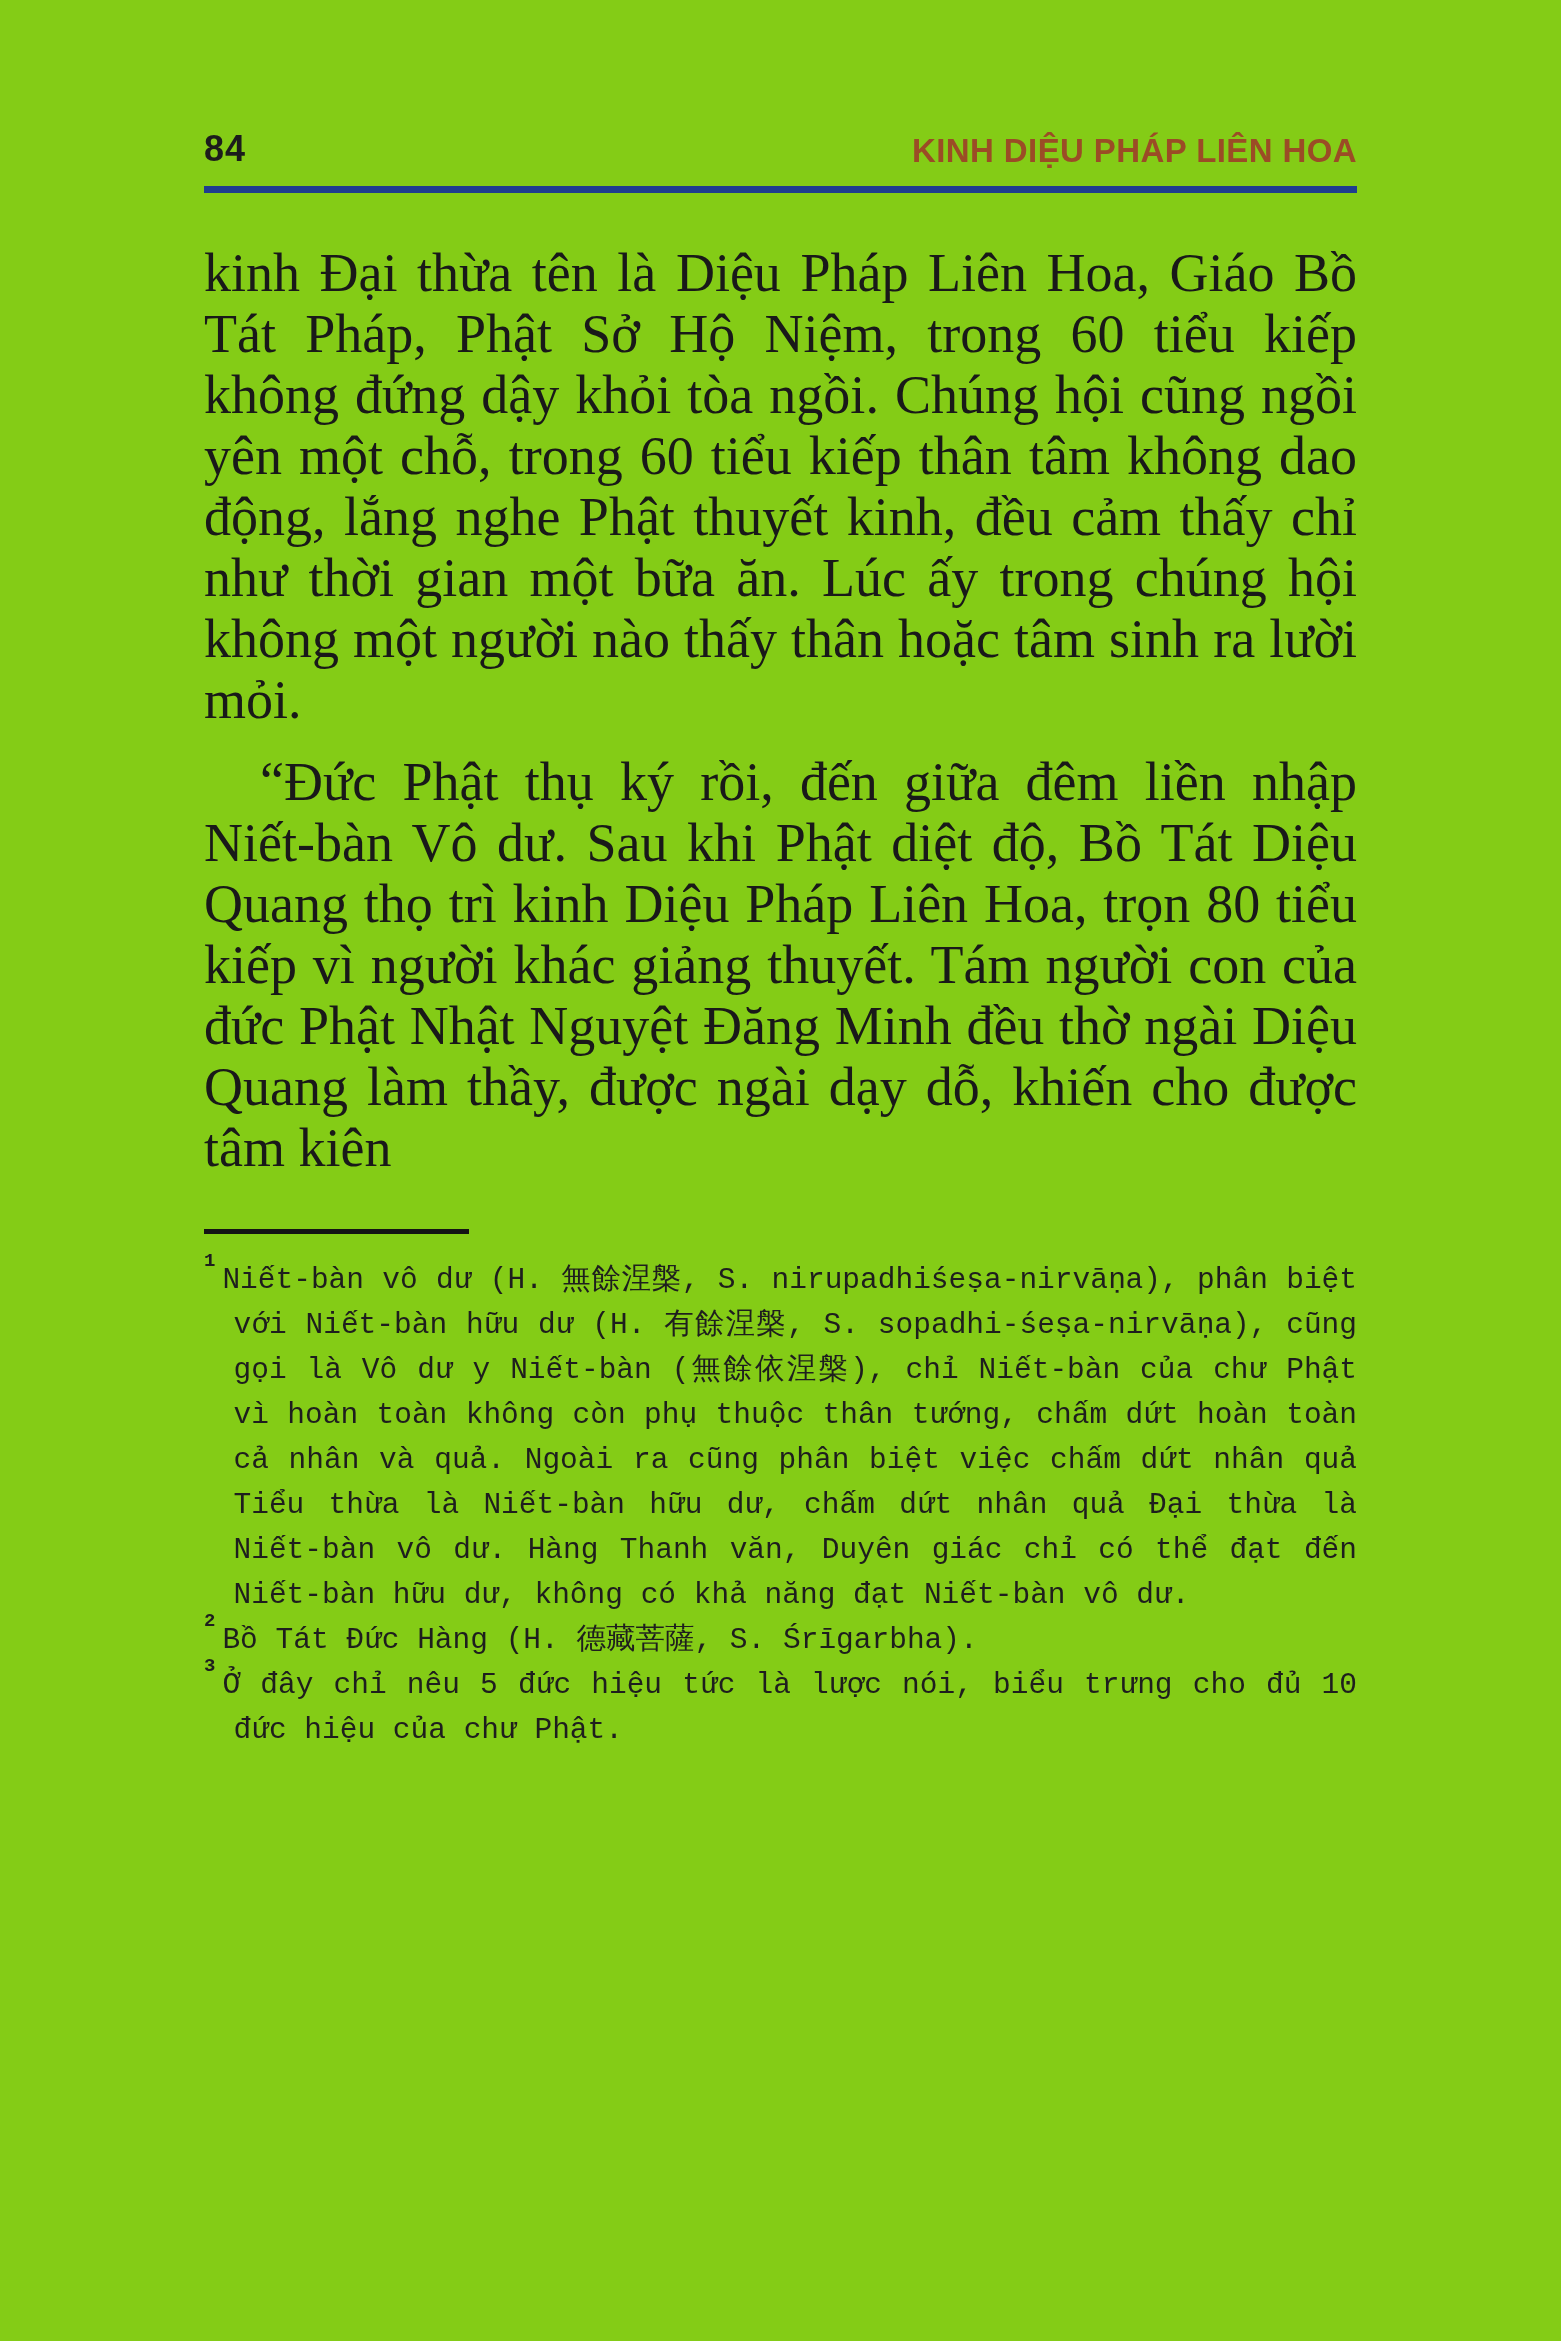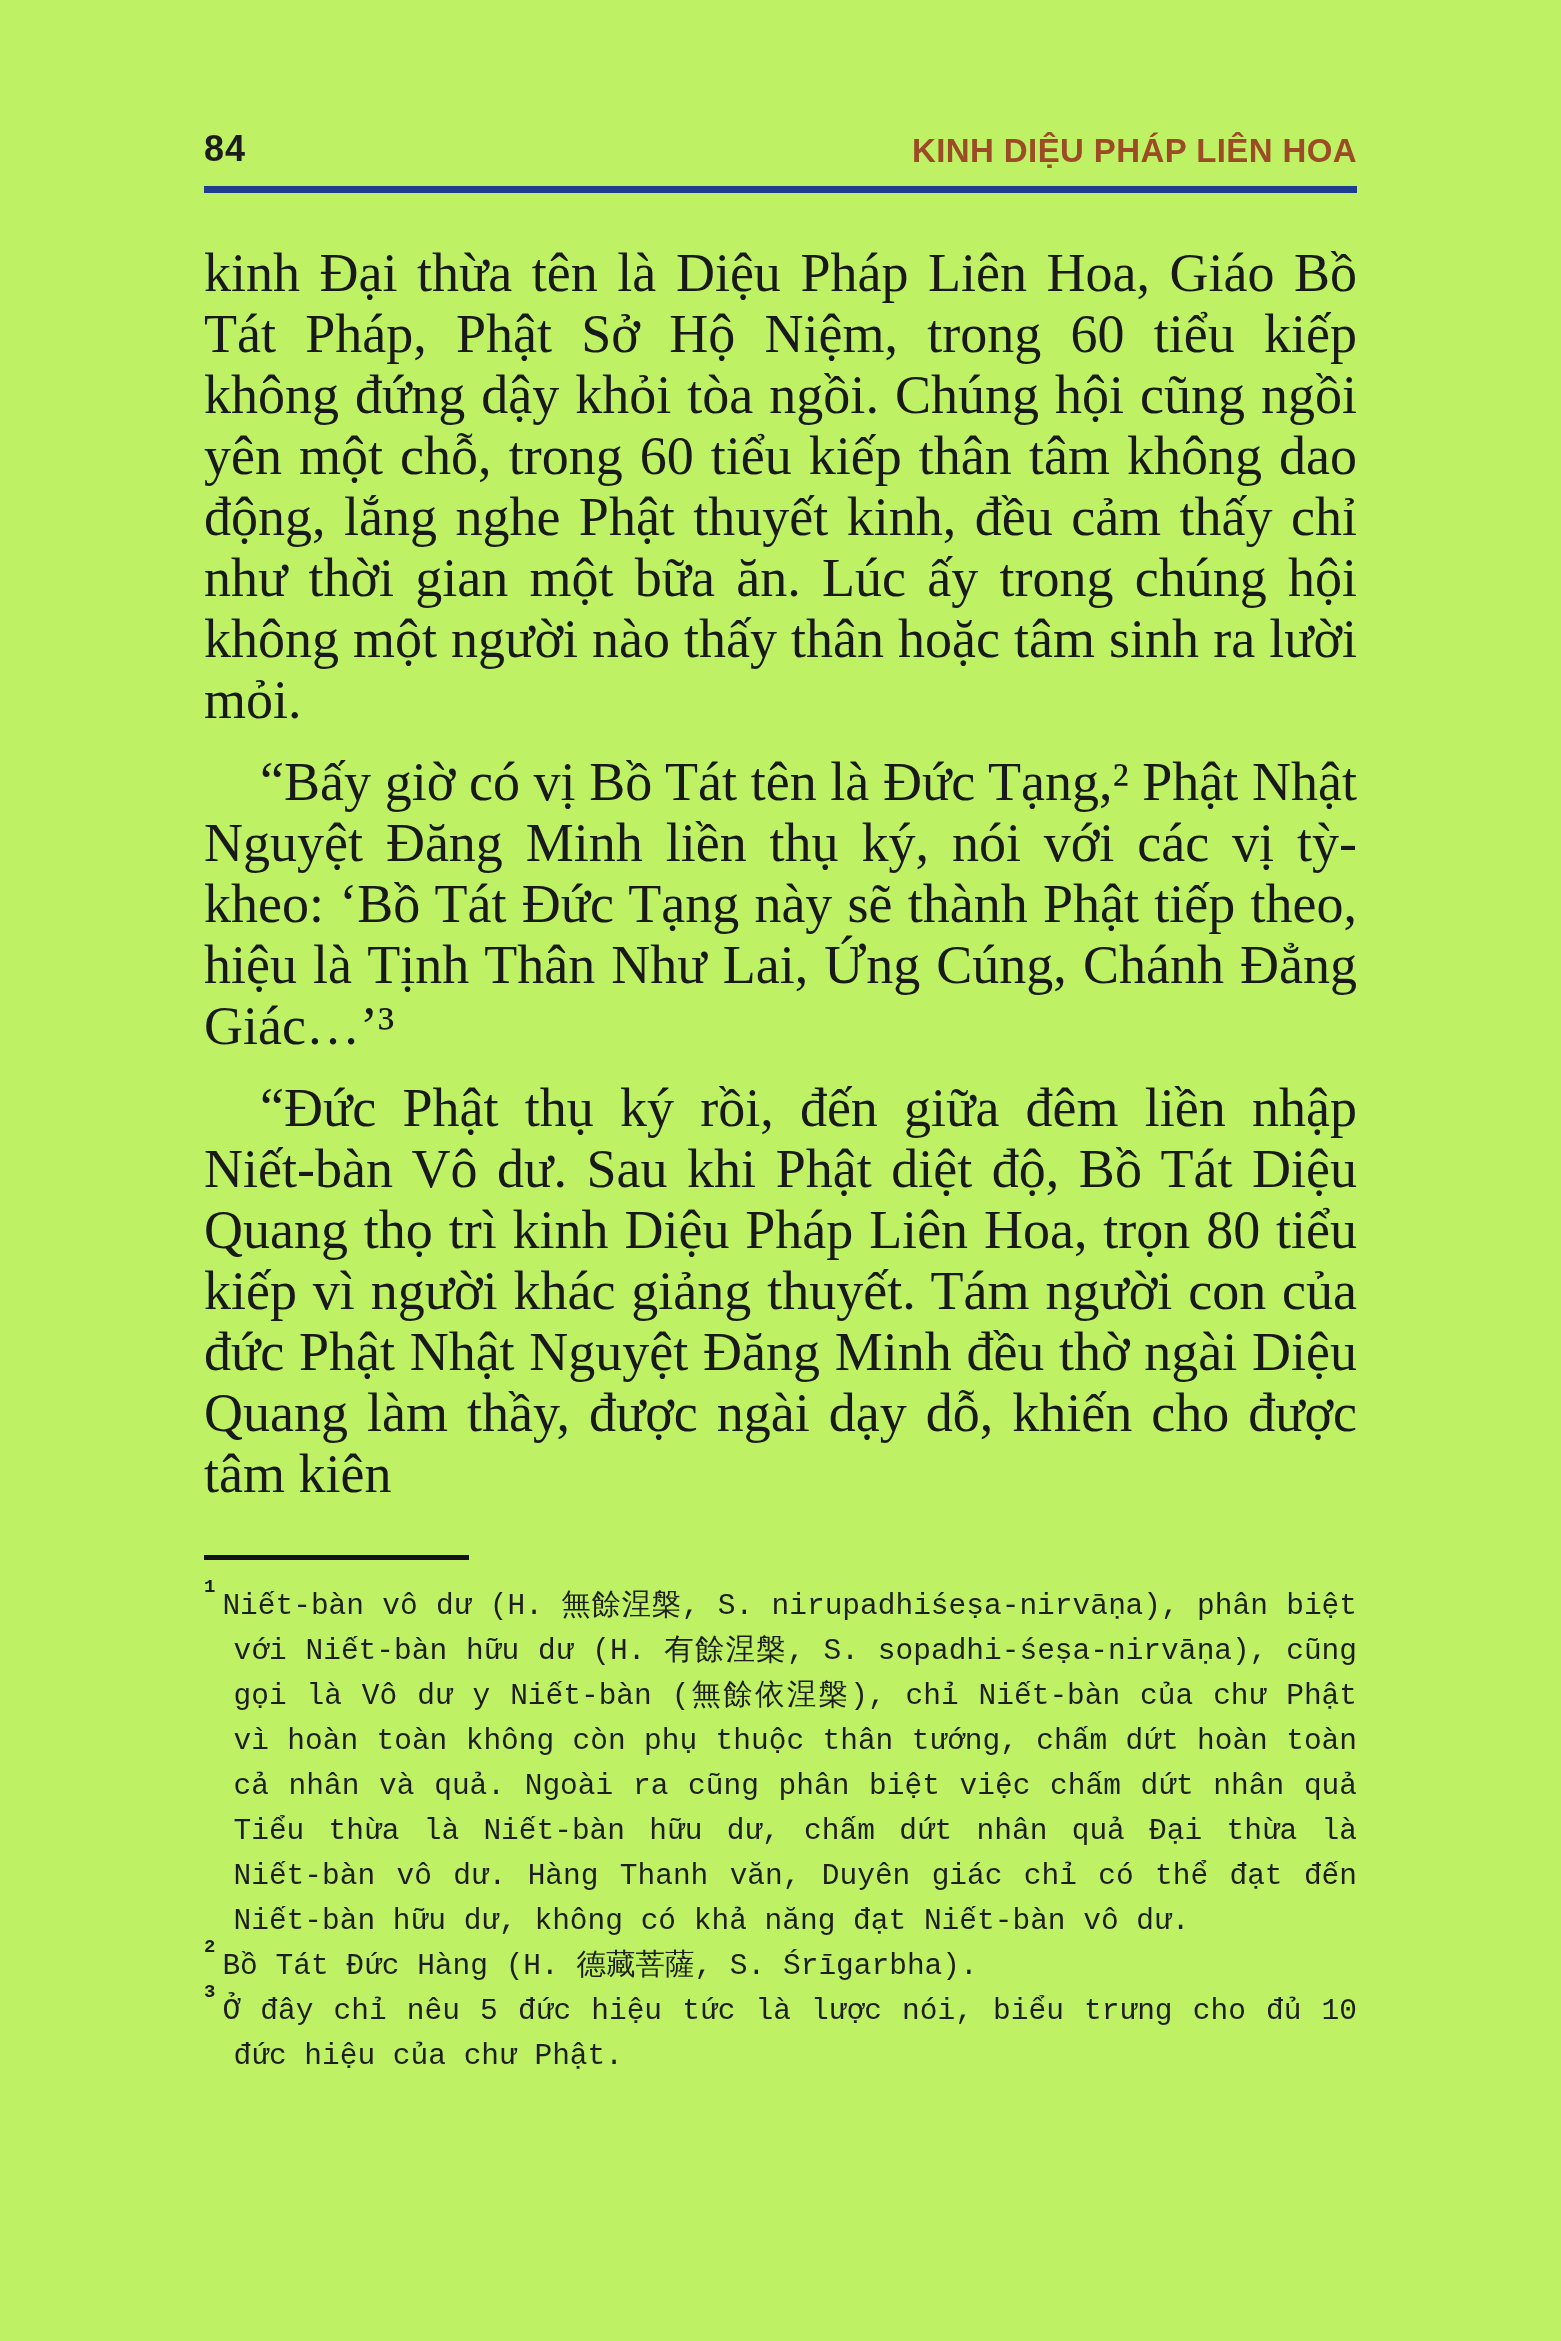--- a/index.html
+++ b/index.html
@@ -5,21 +5,21 @@
   html, body {
     margin: 0;
     padding: 0;
     background: #ffffff;
   }
   .page {
     position: relative;
     width: 1561px;
     height: 2342px;
     margin: 0 auto;
-    background: #bef264;
+    background: #84cc16;
     box-sizing: border-box;
     padding: 128px 204px 0 204px;
     overflow: hidden;
   }
   
   .pagehead {
     display: flex;
     justify-content: space-between;
     align-items: flex-end;
     font-family: "Liberation Sans", "DejaVu Sans", sans-serif;
@@ -96,21 +96,20 @@
 
   <header class="pagehead">
     <span class="pagenum">84</span>
     <span class="runhead">KINH DIỆU PHÁP LIÊN HOA</span>
   </header>
 
   <div class="headrule"></div>
 
   <main class="bodytext">
     <p class="para">kinh Đại thừa tên là Diệu Pháp Liên Hoa, Giáo Bồ Tát Pháp, Phật Sở Hộ Niệm, trong 60 tiểu kiếp không đứng dậy khỏi tòa ngồi. Chúng hội cũng ngồi yên một chỗ, trong 60 tiểu kiếp thân tâm không dao động, lắng nghe Phật thuyết kinh, đều cảm thấy chỉ như thời gian một bữa ăn. Lúc ấy trong chúng hội không một người nào thấy thân hoặc tâm sinh ra lười mỏi.</p>
-    <p class="para indent">“Bấy giờ có vị Bồ Tát tên là Đức Tạng,² Phật Nhật Nguyệt Đăng Minh liền thụ ký, nói với các vị tỳ-kheo: ‘Bồ Tát Đức Tạng này sẽ thành Phật tiếp theo, hiệu là Tịnh Thân Như Lai, Ứng Cúng, Chánh Đẳng Giác…’³</p>
     <p class="para indent">“Đức Phật thụ ký rồi, đến giữa đêm liền nhập Niết-bàn Vô dư. Sau khi Phật diệt độ, Bồ Tát Diệu Quang thọ trì kinh Diệu Pháp Liên Hoa, trọn 80 tiểu kiếp vì người khác giảng thuyết. Tám người con của đức Phật Nhật Nguyệt Đăng Minh đều thờ ngài Diệu Quang làm thầy, được ngài dạy dỗ, khiến cho được tâm kiên</p>
   </main>
 
   <footer class="footnotes">
     <div class="fnrule"></div>
 
     <p class="fn">
       <sup class="fnmark">1</sup><span>Niết-bàn vô dư (H. 無餘涅槃, S. nirupadhiśeṣa-nirvāṇa), phân biệt với Niết-bàn hữu dư (H. 有餘涅槃, S. sopadhi-śeṣa-nirvāṇa), cũng gọi là Vô dư y Niết-bàn (無餘依涅槃), chỉ Niết-bàn của chư Phật vì hoàn toàn không còn phụ thuộc thân tướng, chấm dứt hoàn toàn cả nhân và quả. Ngoài ra cũng phân biệt việc chấm dứt nhân quả Tiểu thừa là Niết-bàn hữu dư, chấm dứt nhân quả Đại thừa là Niết-bàn vô dư. Hàng Thanh văn, Duyên giác chỉ có thể đạt đến Niết-bàn hữu dư, không có khả năng đạt Niết-bàn vô dư.</span>
     </p>
 

